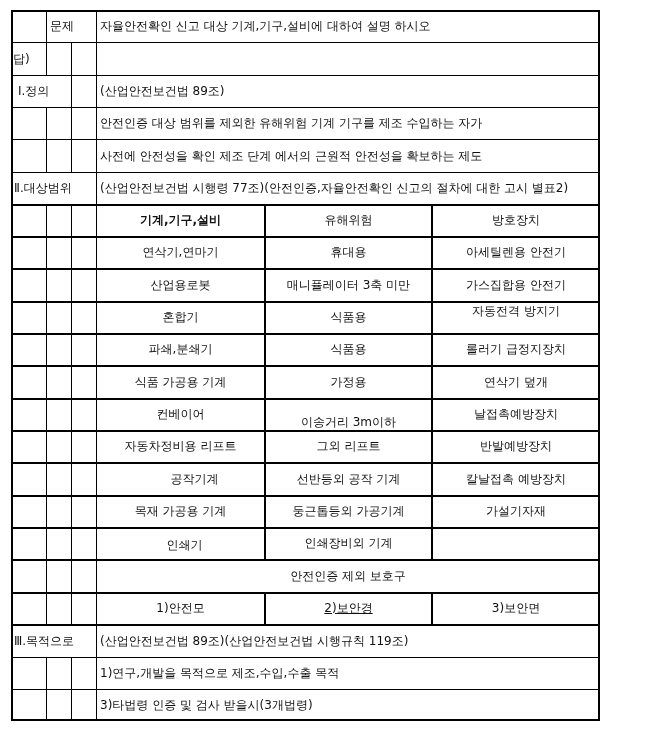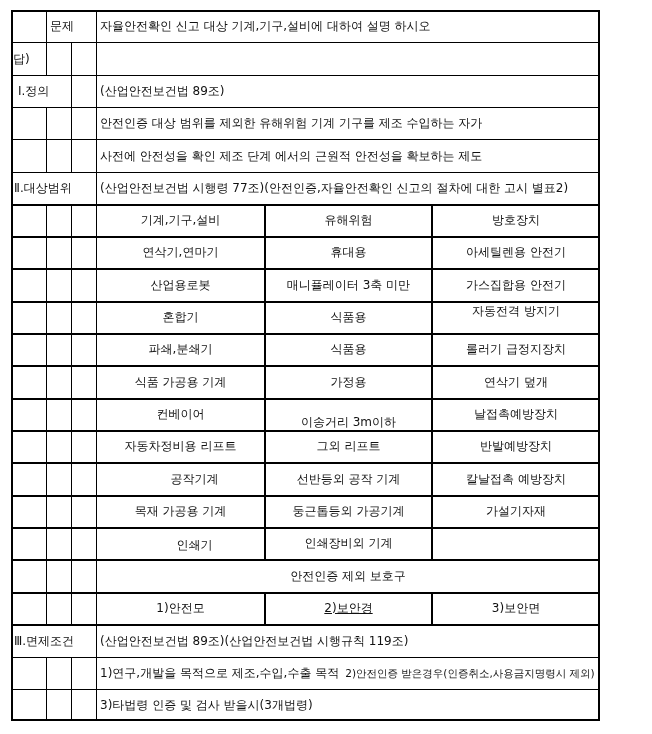--- a/index.html
+++ b/index.html
@@ -29,21 +29,21 @@
 
 <div class="cell left" style="left:12px;top:75px;width:60px;height:32px;padding-left:6px;">Ⅰ.정의</div>
 <div class="cell left" style="left:96px;top:75px;width:504px;height:32px;">(산업안전보건법 89조)</div>
 
 <div class="cell left" style="left:96px;top:107px;width:504px;height:32px;">안전인증 대상 범위를 제외한 유해위험 기계 기구를 제조 수입하는 자가</div>
 <div class="cell left" style="left:96px;top:139px;width:504px;height:33px;">사전에 안전성을 확인 제조 단계 에서의 근원적 안전성을 확보하는 제도</div>
 
 <div class="cell left" style="left:12px;top:172px;width:84px;height:32px;padding-left:2px;">Ⅱ.대상범위</div>
 <div class="cell left" style="left:96px;top:172px;width:504px;height:32px;">(산업안전보건법 시행령 77조)(안전인증,자율안전확인 신고의 절차에 대한 고시 별표2)</div>
 
-<div class="cell center" style="left:96px;top:204px;width:169px;height:32px;">기계,기구,설비</div>
+<div class="cell center" style="left:96px;top:204px;width:169px;height:32px;font-weight:bold;">기계,기구,설비</div>
 <div class="cell center" style="left:265px;top:204px;width:167px;height:32px;">유해위험</div>
 <div class="cell center" style="left:432px;top:204px;width:168px;height:32px;">방호장치</div>
 
 <div class="cell center" style="left:96px;top:236px;width:169px;height:32px;">연삭기,연마기</div>
 <div class="cell center" style="left:265px;top:236px;width:167px;height:32px;">휴대용</div>
 <div class="cell center" style="left:432px;top:236px;width:168px;height:32px;">아세틸렌용 안전기</div>
 
 <div class="cell center" style="left:96px;top:268px;width:169px;height:33px;">산업용로봇</div>
 <div class="cell center" style="left:265px;top:268px;width:167px;height:33px;">매니퓰레이터 3축 미만</div>
 <div class="cell center" style="left:432px;top:268px;width:168px;height:33px;">가스집합용 안전기</div>
@@ -69,34 +69,33 @@
 <div class="cell center" style="left:432px;top:430px;width:168px;height:32px;">반발예방장치</div>
 
 <div class="cell center" style="left:96px;top:462px;width:169px;height:33px;margin-left:14px;">공작기계</div>
 <div class="cell center" style="left:265px;top:462px;width:167px;height:33px;">선반등외 공작 기계</div>
 <div class="cell center" style="left:432px;top:462px;width:168px;height:33px;">칼날접촉 예방장치</div>
 
 <div class="cell center" style="left:96px;top:495px;width:169px;height:32px;">목재 가공용 기계</div>
 <div class="cell center" style="left:265px;top:495px;width:167px;height:32px;">둥근톱등외 가공기계</div>
 <div class="cell center" style="left:432px;top:495px;width:168px;height:32px;">가설기자재</div>
 
-<div class="cell center" style="left:110px;top:527px;width:169px;height:36px;border-radius:7px;">인쇄기</div>
+<div class="cell center" style="left:100px;top:527px;width:169px;height:36px;border-radius:7px;">인쇄기</div>
 <div class="cell center" style="left:265px;top:527px;width:167px;height:32px;">인쇄장비외 기계</div>
 <div class="cell center" style="left:432px;top:527px;width:168px;height:32px;"></div>
 
 <div class="cell center" style="left:96px;top:559px;width:504px;height:33px;">안전인증 제외 보호구</div>
 <div class="cell center" style="left:96px;top:592px;width:169px;height:32px;">1)안전모</div>
 <div class="cell center" style="left:265px;top:592px;width:167px;height:32px;text-decoration:underline;">2)보안경</div>
 <div class="cell center" style="left:432px;top:592px;width:168px;height:32px;">3)보안면</div>
 
-<div class="cell left" style="left:12px;top:624px;width:84px;height:33px;padding-left:2px;">Ⅲ.면제조건</div>
+<div class="cell left" style="left:12px;top:624px;width:84px;height:33px;padding-left:2px;">Ⅲ.목적으로</div>
 <div class="cell left" style="left:96px;top:624px;width:504px;height:33px;">(산업안전보건법 89조)(산업안전보건법 시행규칙 119조)</div>
 <div class="cell left" style="left:96px;top:657px;width:504px;height:32px;">
   <span>1)연구,개발을 목적으로 제조,수입,수출 목적</span>
-  <span class="small" style="margin-left:6px;">2)안전인증 받은경우(인증취소,사용금지명령시 제외)</span>
 </div>
 <div class="cell left" style="left:96px;top:689px;width:504px;height:32px;">3)타법령 인증 및 검사 받을시(3개법령)</div>
 
 <div class="hl" style="left:11px;top:42px;width:589px;"></div>
 <div class="hl" style="left:11px;top:75px;width:589px;"></div>
 <div class="hl" style="left:11px;top:107px;width:589px;"></div>
 <div class="hl" style="left:11px;top:139px;width:589px;"></div>
 <div class="hl" style="left:11px;top:172px;width:589px;"></div>
 <div class="hl thick" style="left:11px;top:204px;width:589px;"></div>
 <div class="hl thick" style="left:11px;top:236px;width:589px;"></div>

